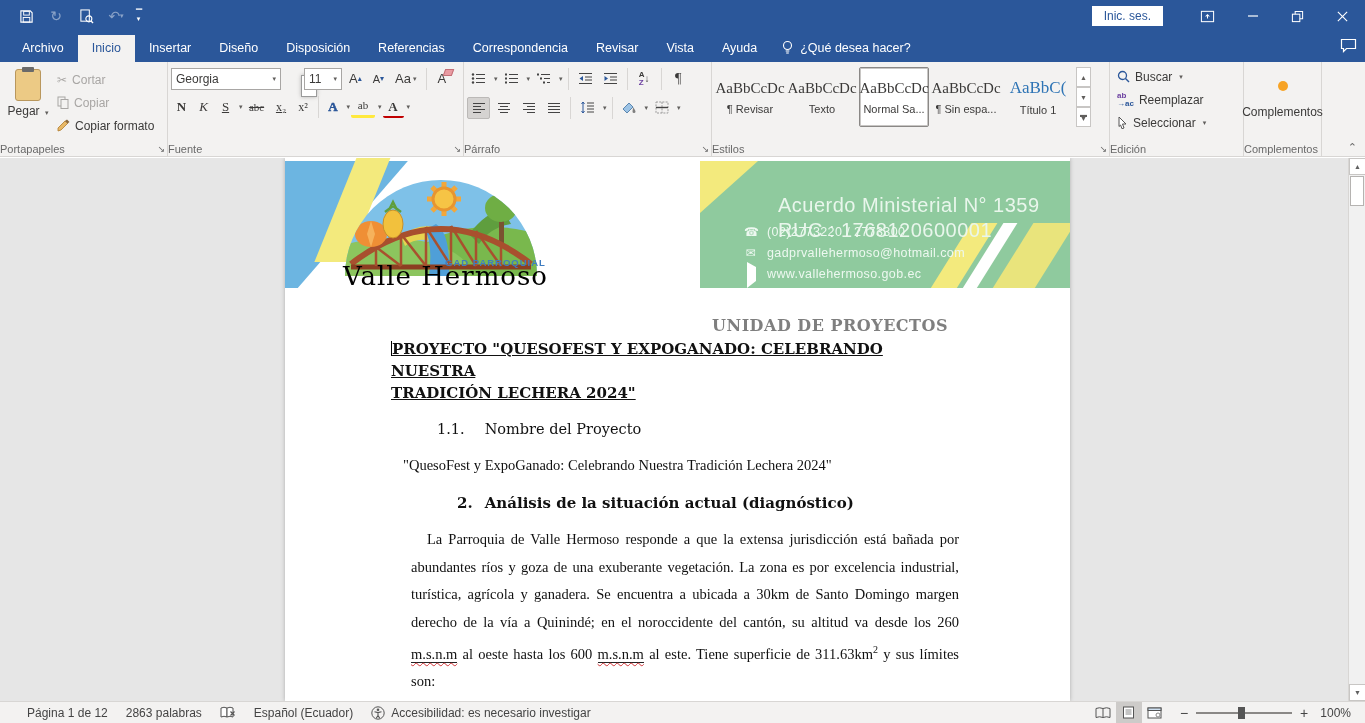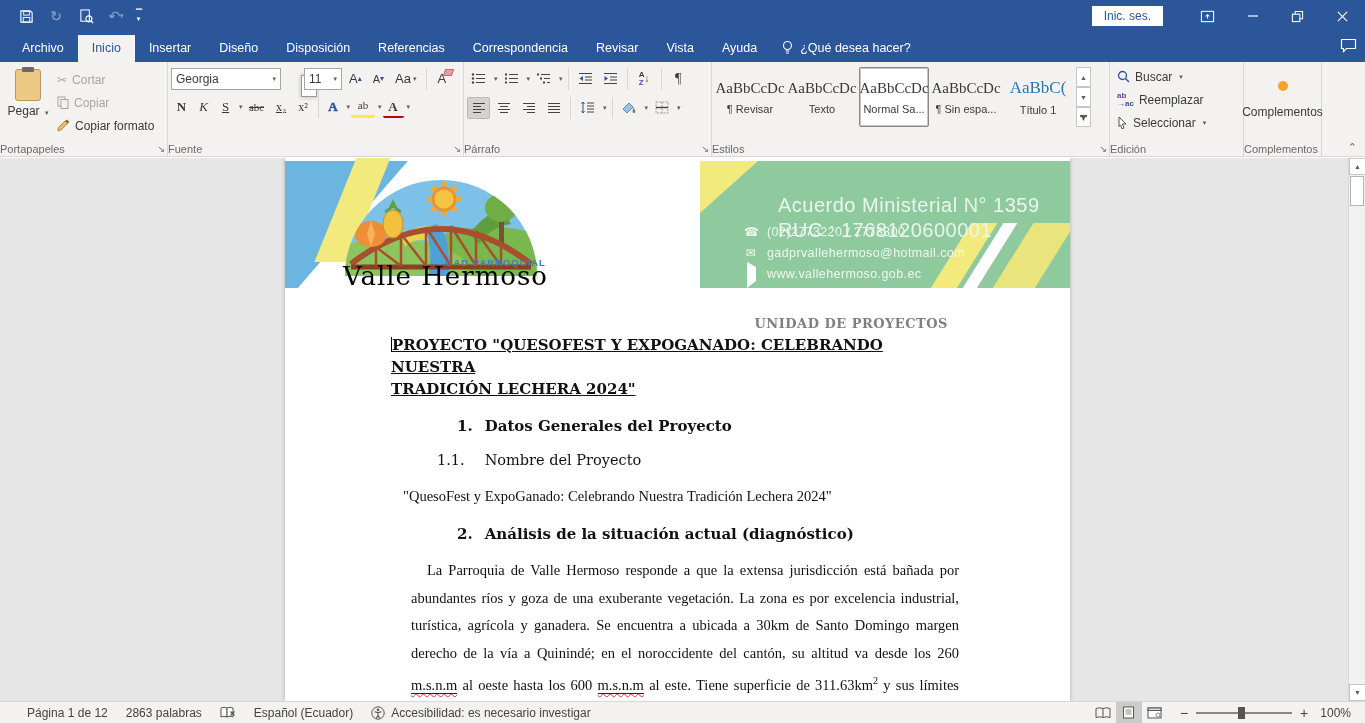--- a/index.html
+++ b/index.html
@@ -107,21 +107,21 @@
   .banner-ytri { position:absolute; left:0; top:0; width:58px; height:52px; background:#f3ea7d; clip-path:polygon(0 0,100% 0,0 100%); }
   .stripe { position:absolute; bottom:-10px; height:75px; transform:skewX(-32deg); }
   .banner-text { position:absolute; left:58px; top:32px; color:#e9f6ec; font-size:20px; letter-spacing:.5px; line-height:1.25;margin-left:20px; }
   .contacts { position:absolute; left:44px; top:64px; display:flex; flex-direction:column; gap:7px; color:#edf8f0; font-size:12.5px; letter-spacing:.4px; }
   .c-row { display:flex; align-items:center; gap:9px; }
   .c-ico { width:14px; text-align:center; font-size:12px; }
   .cursor-ico { width:0; height:0; border-left:9px solid #fff; border-top:5px solid transparent; border-bottom:7px solid transparent; transform:rotate(18deg); }
 
   
   .content { padding:26px 112px 0 106px; font-family:"Liberation Serif", serif; color:#111; }
-  .unit-header { text-align:right; padding-right:10px; font-family:"DejaVu Serif", serif; font-weight:bold; font-size:13px; color:#7f7f7f; letter-spacing:.5px; }
+  .unit-header { text-align:right; padding-right:10px; font-family:"DejaVu Serif", serif; font-weight:bold; font-size:16px; color:#7f7f7f; letter-spacing:.5px; }
   .doctitle { margin-top:3px; font-family:"DejaVu Serif", serif; font-weight:bold; font-size:15px; line-height:22px; }
   .doctitle .tline { text-decoration:underline; }
   .caret { display:inline-block; width:1px; height:15px; background:#000; vertical-align:-2px; }
   .h-num { display:inline-block; }
   .heading1 { margin-top:17px; margin-left:66px; font-family:"DejaVu Serif", serif; font-weight:bold; font-size:15px; }
   .heading1 .h-txt { margin-left:12px; }
   .heading11 { margin-top:17px; margin-left:46px; font-family:"DejaVu Serif", serif; font-weight:normal; font-size:14.5px; }
   .heading11 .h-txt { margin-left:20px; }
   .quoteline { margin-top:20px; margin-left:12px; font-size:14.5px; }
   .bodypara { margin-top:14px; margin-left:20px; width:548px; text-align:justify; font-size:14.5px; line-height:27.5px; text-indent:16px; }
@@ -586,21 +586,20 @@
           </div>
         </div>
       </div>
 
       <div class="content">
         <div class="unit-header">UNIDAD DE PROYECTOS</div>
         <div class="doctitle">
           <span class="caret"></span><span class="tline">PROYECTO "QUESOFEST Y EXPOGANADO: CELEBRANDO NUESTRA</span><br>
           <span class="tline">TRADICIÓN LECHERA 2024"</span>
         </div>
-        <div class="heading1"><span class="h-num">1.</span><span class="h-txt">Datos Generales del Proyecto</span></div>
         <div class="heading11"><span class="h-num">1.1.</span><span class="h-txt">Nombre del Proyecto</span></div>
         <div class="quoteline">"QuesoFest y ExpoGanado: Celebrando Nuestra Tradición Lechera 2024"</div>
         <div class="heading1" style="margin-top:20px;"><span class="h-num">2.</span><span class="h-txt">Análisis de la situación actual (diagnóstico)</span></div>
         <div class="bodypara"><span>La Parroquia de Valle Hermoso responde a que la extensa jurisdicción está bañada por abundantes ríos y goza de una exuberante vegetación. La zona es por excelencia industrial, turística, agrícola y ganadera. Se encuentra a ubicada a 30km de Santo Domingo margen derecho de la vía a Quinindé; en el noroccidente del cantón, su altitud va desde los 260 </span><span class="msnm">m.s.n.m</span><span> al oeste hasta los 600 </span><span class="msnm">m.s.n.m</span><span> al este. Tiene superficie de 311.63km</span><span class="sup2">2</span><span> y sus límites son:</span></div>
       </div>
     </div>
 
     <div class="vscroll">
       <div class="varrow up">▲</div>
       <div class="vthumb"></div>

